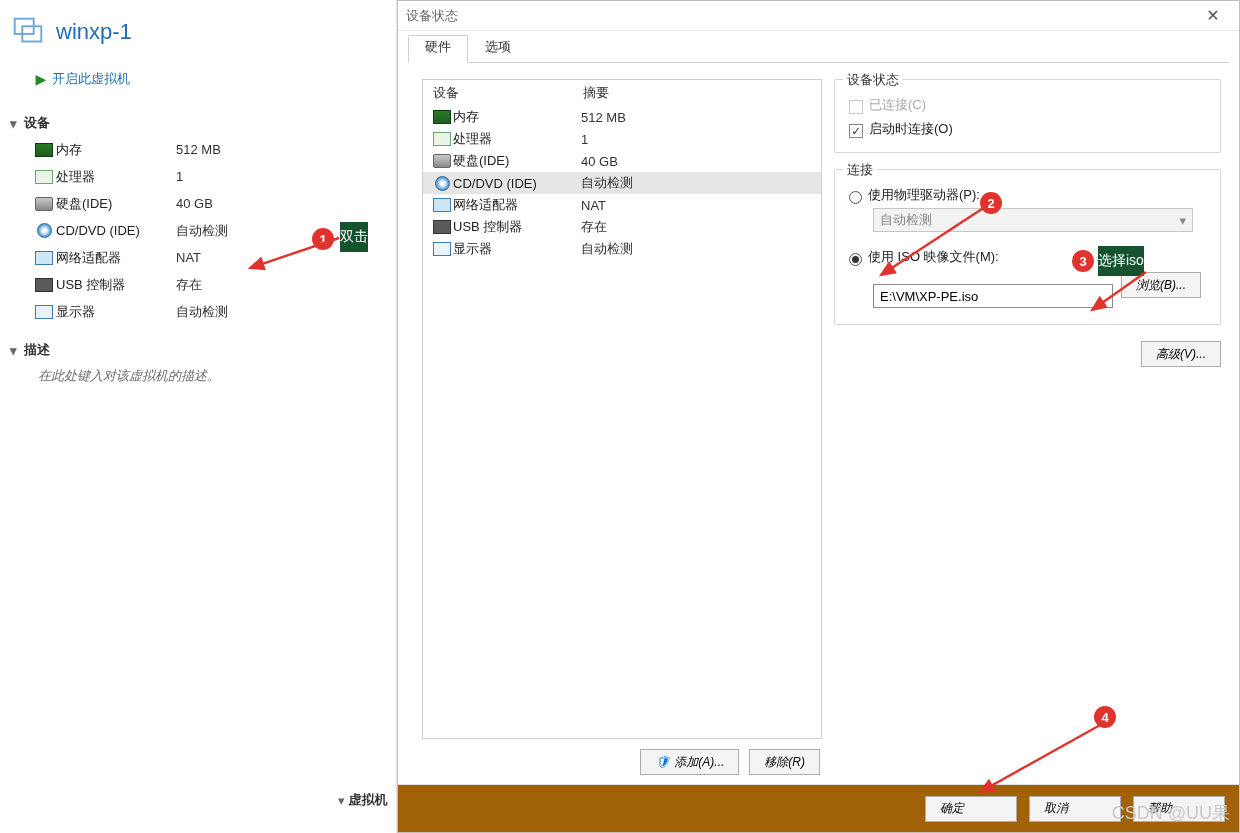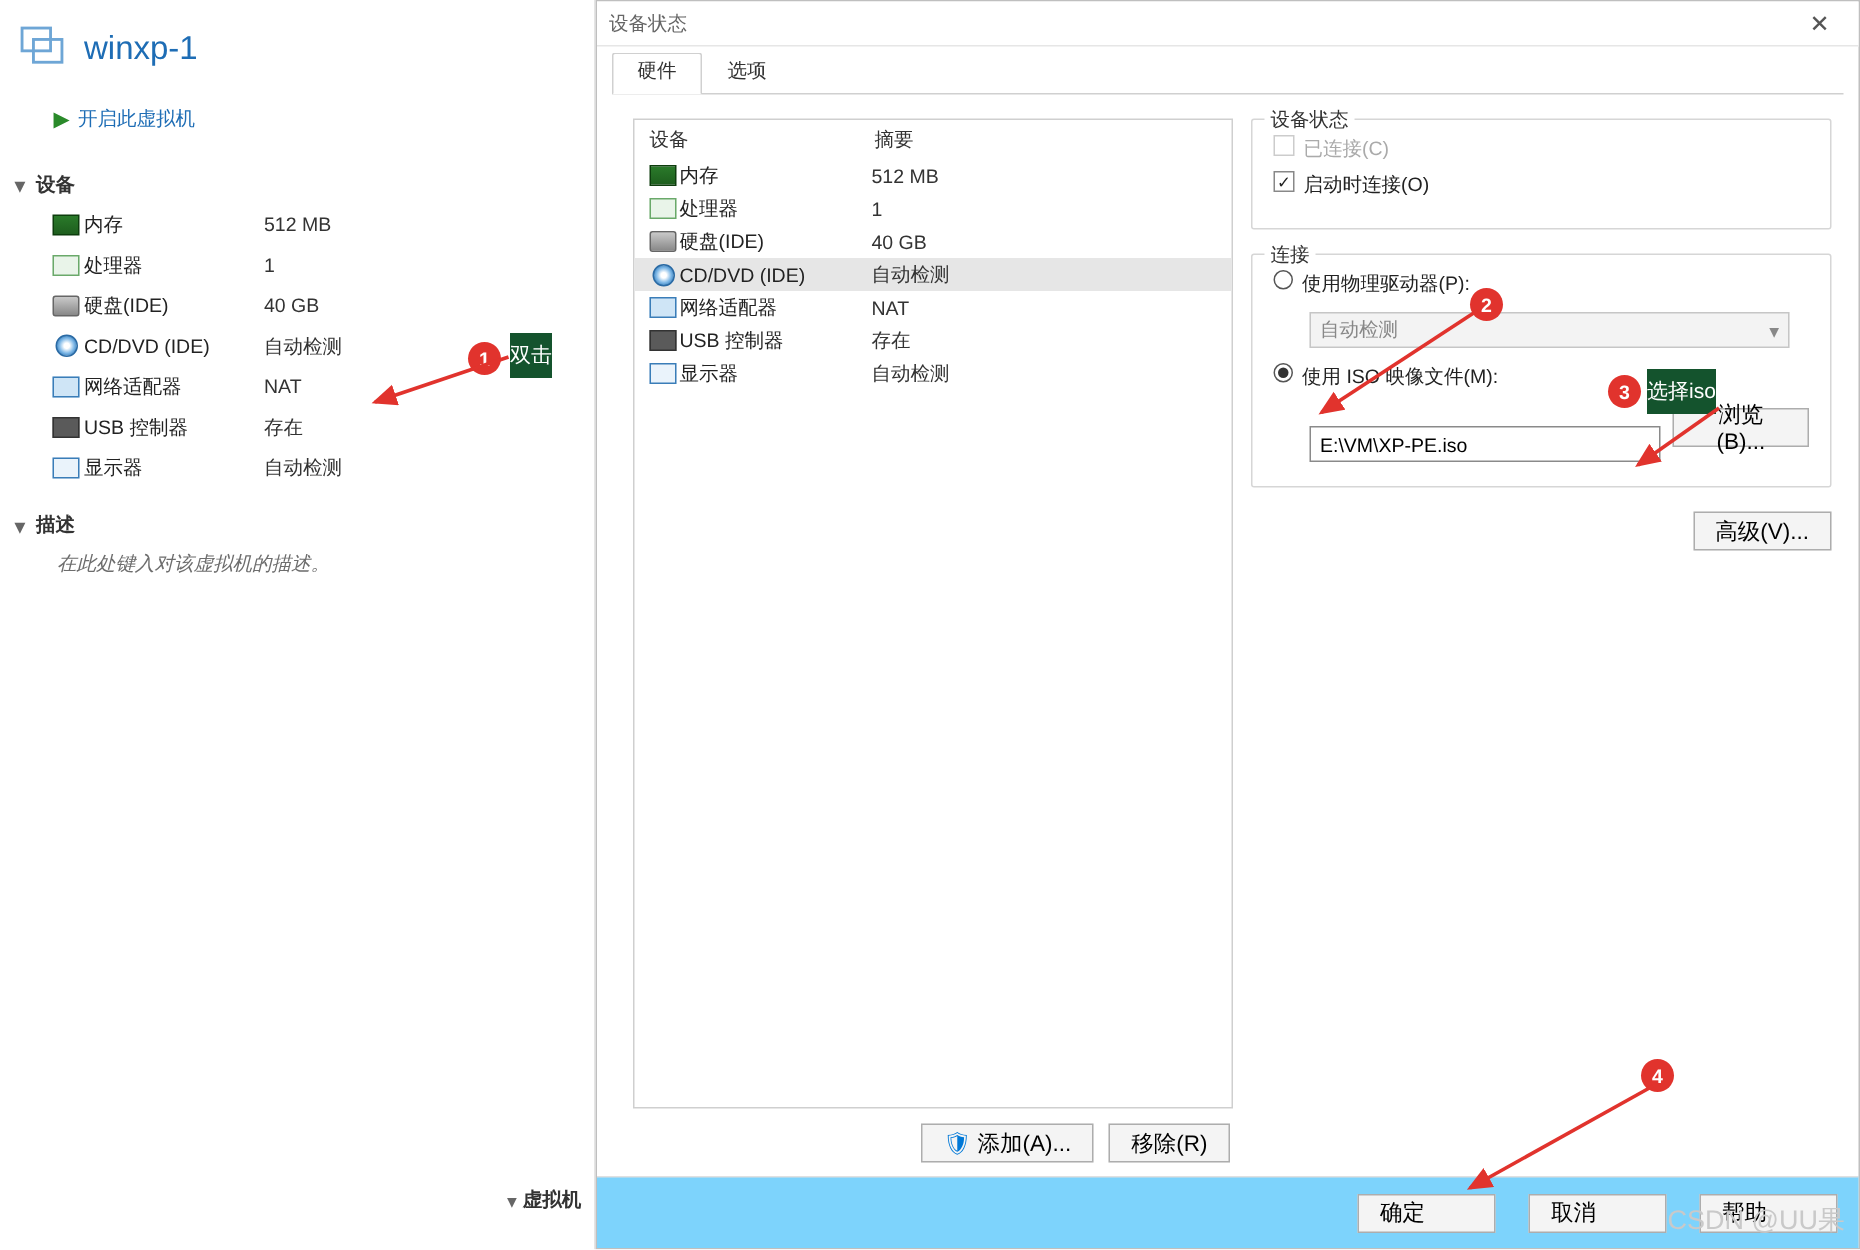--- a/index.html
+++ b/index.html
@@ -40,37 +40,37 @@
 .hw-head{display:flex;height:26px;align-items:center;border-bottom:0;padding-left:10px;color:#333;}
 .hw-head .col-dev{width:150px;}
 .hw-list{flex:1;overflow:auto;}
 .hw-row{display:flex;align-items:center;height:22px;padding-left:8px;}
 .hw-row.selected{background:#e6e6e6;}
 .hw-row .h-icon{width:22px;height:18px;display:flex;align-items:center;justify-content:center;}
 .hw-row .h-dev{width:128px;}
 .hw-row .h-val{color:#333;}
 
 .hw-btnrow{display:flex;gap:10px;justify-content:flex-end;padding:10px 2px 0 0;}
-.btn{height:26px;border:1px solid #adadad;background:#f4f4f4;padding:0 14px;font-size:15px;cursor:pointer;display:inline-flex;align-items:center;gap:4px;}
+.btn{height:26px;border:1px solid #adadad;background:#f4f4f4;padding:0 14px;font-size:12px;cursor:pointer;display:inline-flex;align-items:center;gap:4px;font-style:italic;}
 .shield{color:#0078d7;}
 
 .right-col{flex:1;}
 .fieldset{border:1px solid #d6d6d6;border-radius:2px;padding:10px 14px 14px 14px;margin-bottom:16px;position:relative;}
 .fieldset-legend{position:absolute;top:-9px;left:8px;background:#fff;padding:0 4px;color:#333;}
-.chk-row,.rad-row{display:flex;align-items:flex-start;height:24px;gap:6px;}
+.chk-row,.rad-row{display:flex;align-items:flex-end;height:24px;gap:6px;}
 .chk-box{width:14px;height:14px;border:1px solid #888;display:inline-flex;align-items:center;justify-content:center;font-size:11px;}
 .chk-box.disabled{border-color:#ccc;color:#ccc;}
 .radio{width:13px;height:13px;border:1px solid #555;border-radius:50%;display:inline-flex;align-items:center;justify-content:center;}
 .radio .dot{width:7px;height:7px;background:#333;border-radius:50%;}
 .select-like{margin:4px 0 10px 24px;width:320px;height:24px;border:1px solid #c6c6c6;background:#f3f3f3;color:#888;display:flex;align-items:center;justify-content:space-between;padding:0 6px;}
 .iso-row{display:flex;gap:8px;margin:6px 0 2px 24px;}
 .iso-input{width:240px;height:24px;border:1px solid #8a8a8a;padding:0 6px;font-size:13px;margin-top:12px;}
 .right-align{display:flex;justify-content:flex-end;margin-top:4px;}
 
-.dlg-footer{position:absolute;left:0;right:0;bottom:0;height:48px;border-top:1px solid #e0e0e0;display:flex;align-items:center;justify-content:flex-end;gap:22px;padding:0 14px;background:#7dd3fc;}
+.dlg-footer{position:absolute;left:0;right:0;bottom:0;height:48px;border-top:1px solid #e0e0e0;display:flex;align-items:center;justify-content:flex-end;gap:12px;padding:0 14px;background:#a16207;}
 .footer-btn{width:92px;}
 
 
 .annot-chip{position:absolute;height:30px;background:#14532d;color:#fff;display:flex;align-items:center;padding:0 0;font-size:14px;}
 .annot-num{position:absolute;width:22px;height:22px;border-radius:50%;background:#e1332d;color:#fff;font-size:13px;display:flex;align-items:center;justify-content:center;font-weight:600;}
 svg.arrow{position:absolute;pointer-events:none;}
 .watermark{position:absolute;right:10px;bottom:8px;color:#c9c9c9;font-size:18px;}
 
 
 .ico{width:18px;height:14px;}

